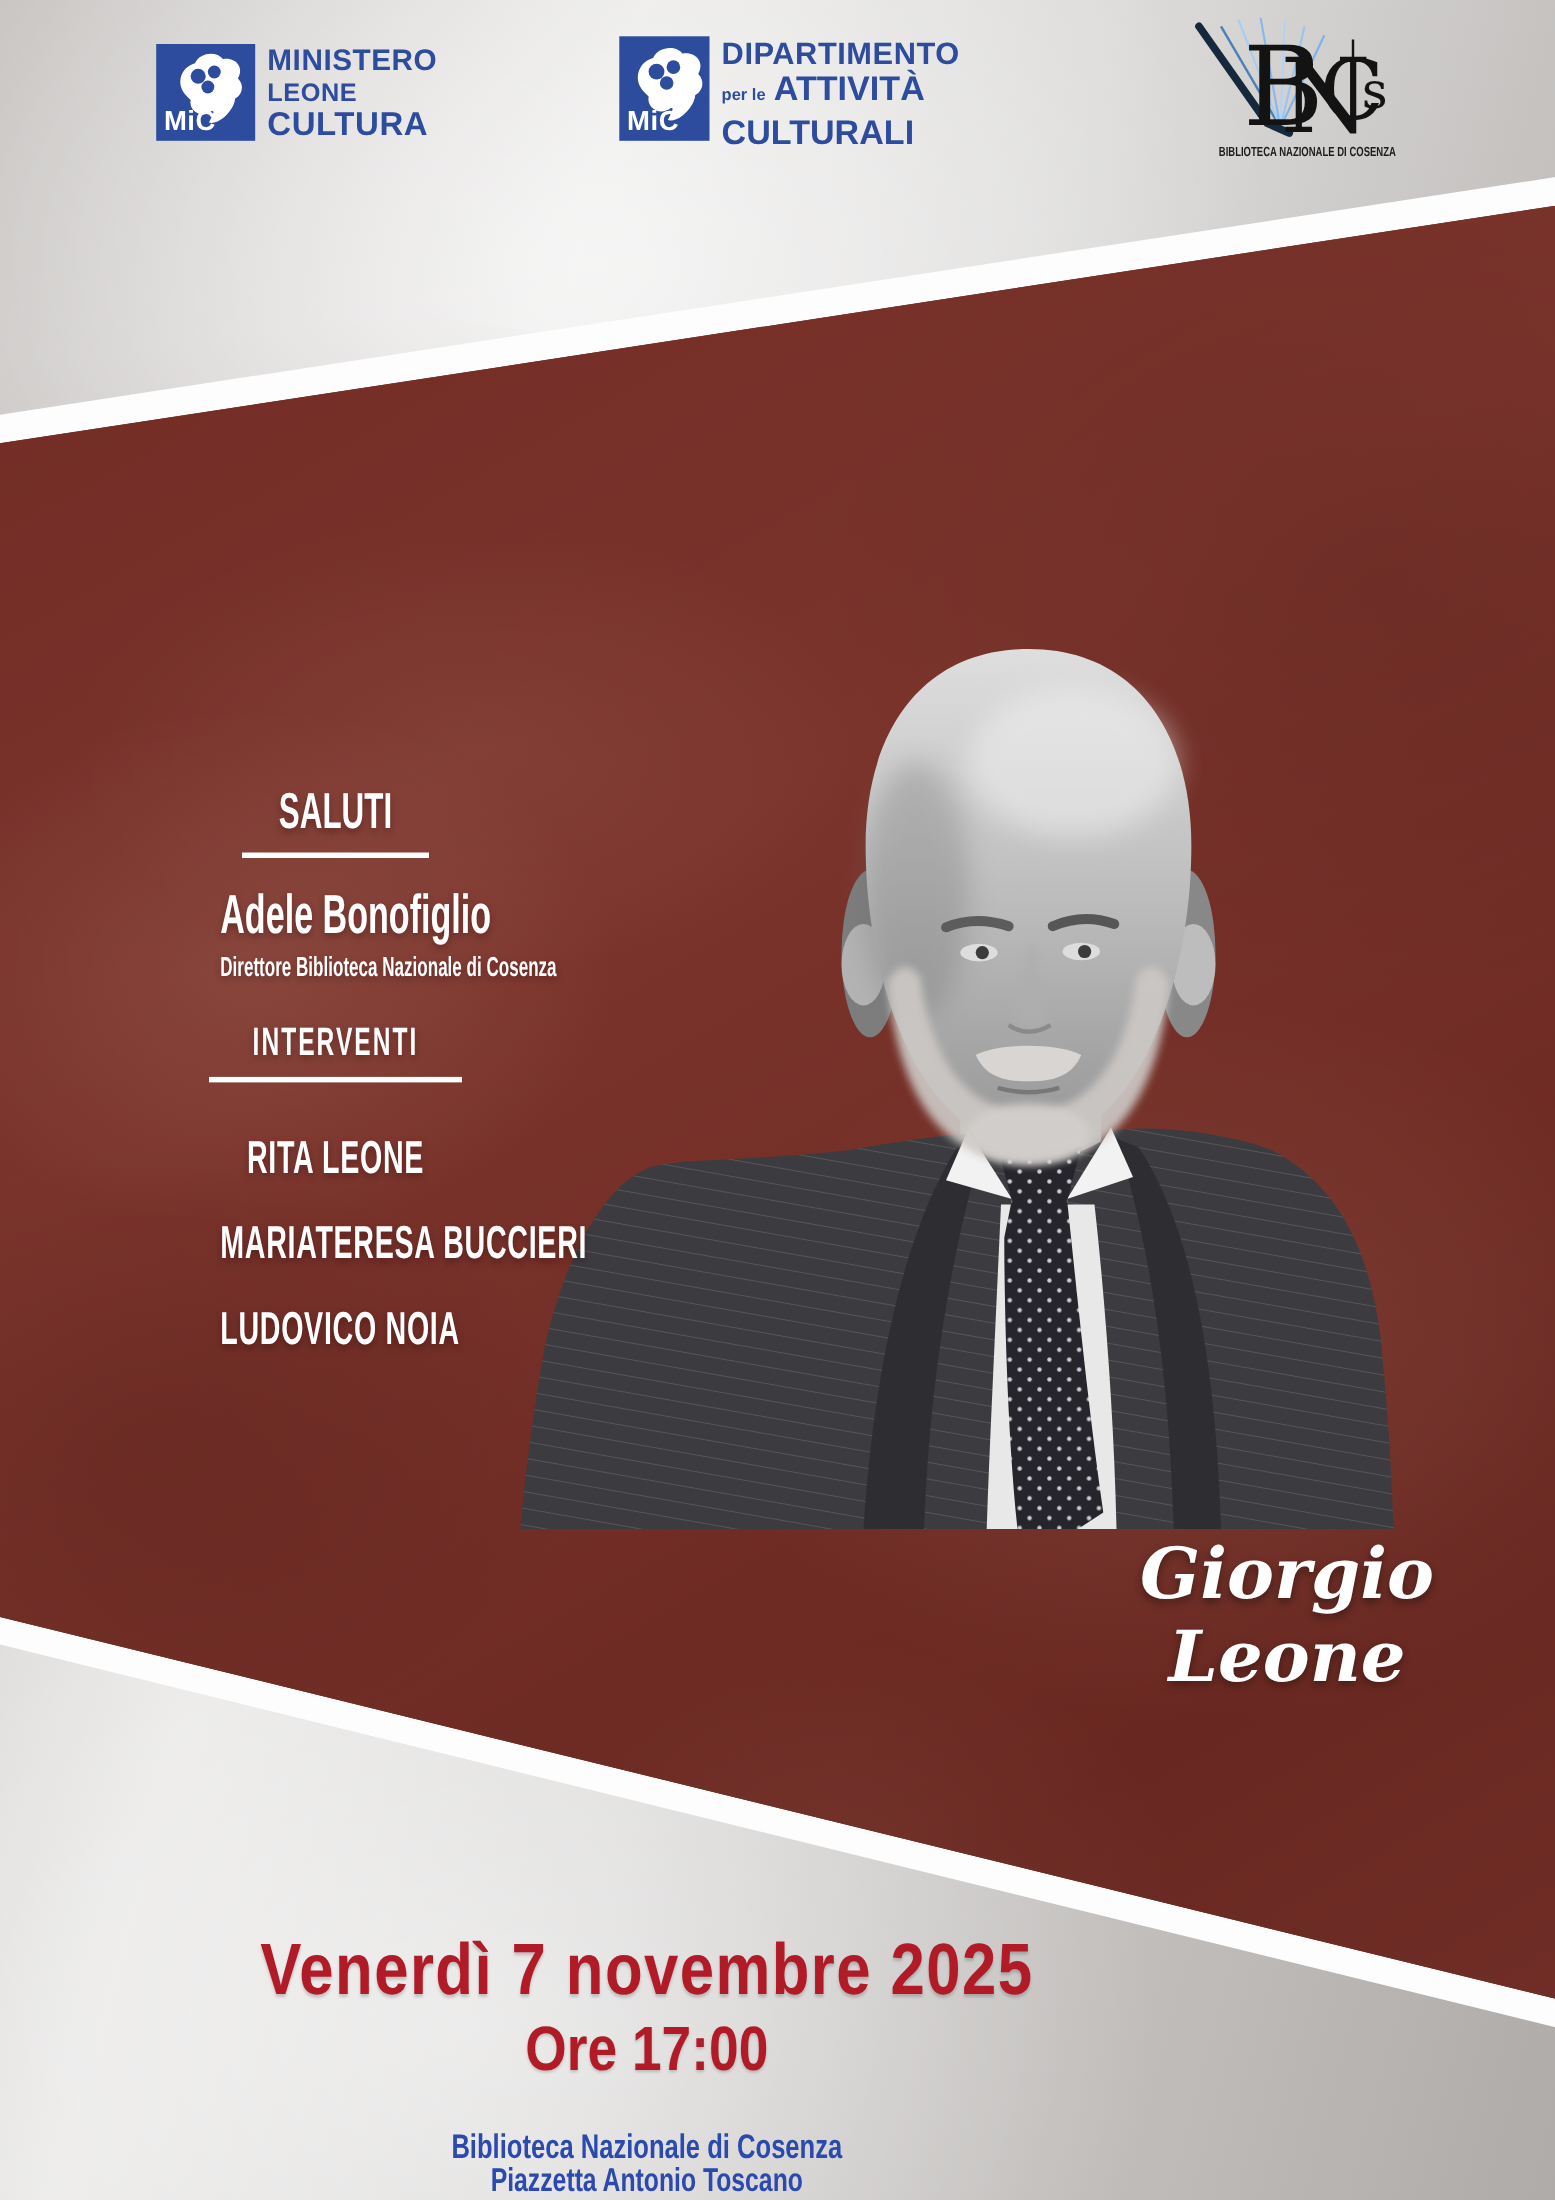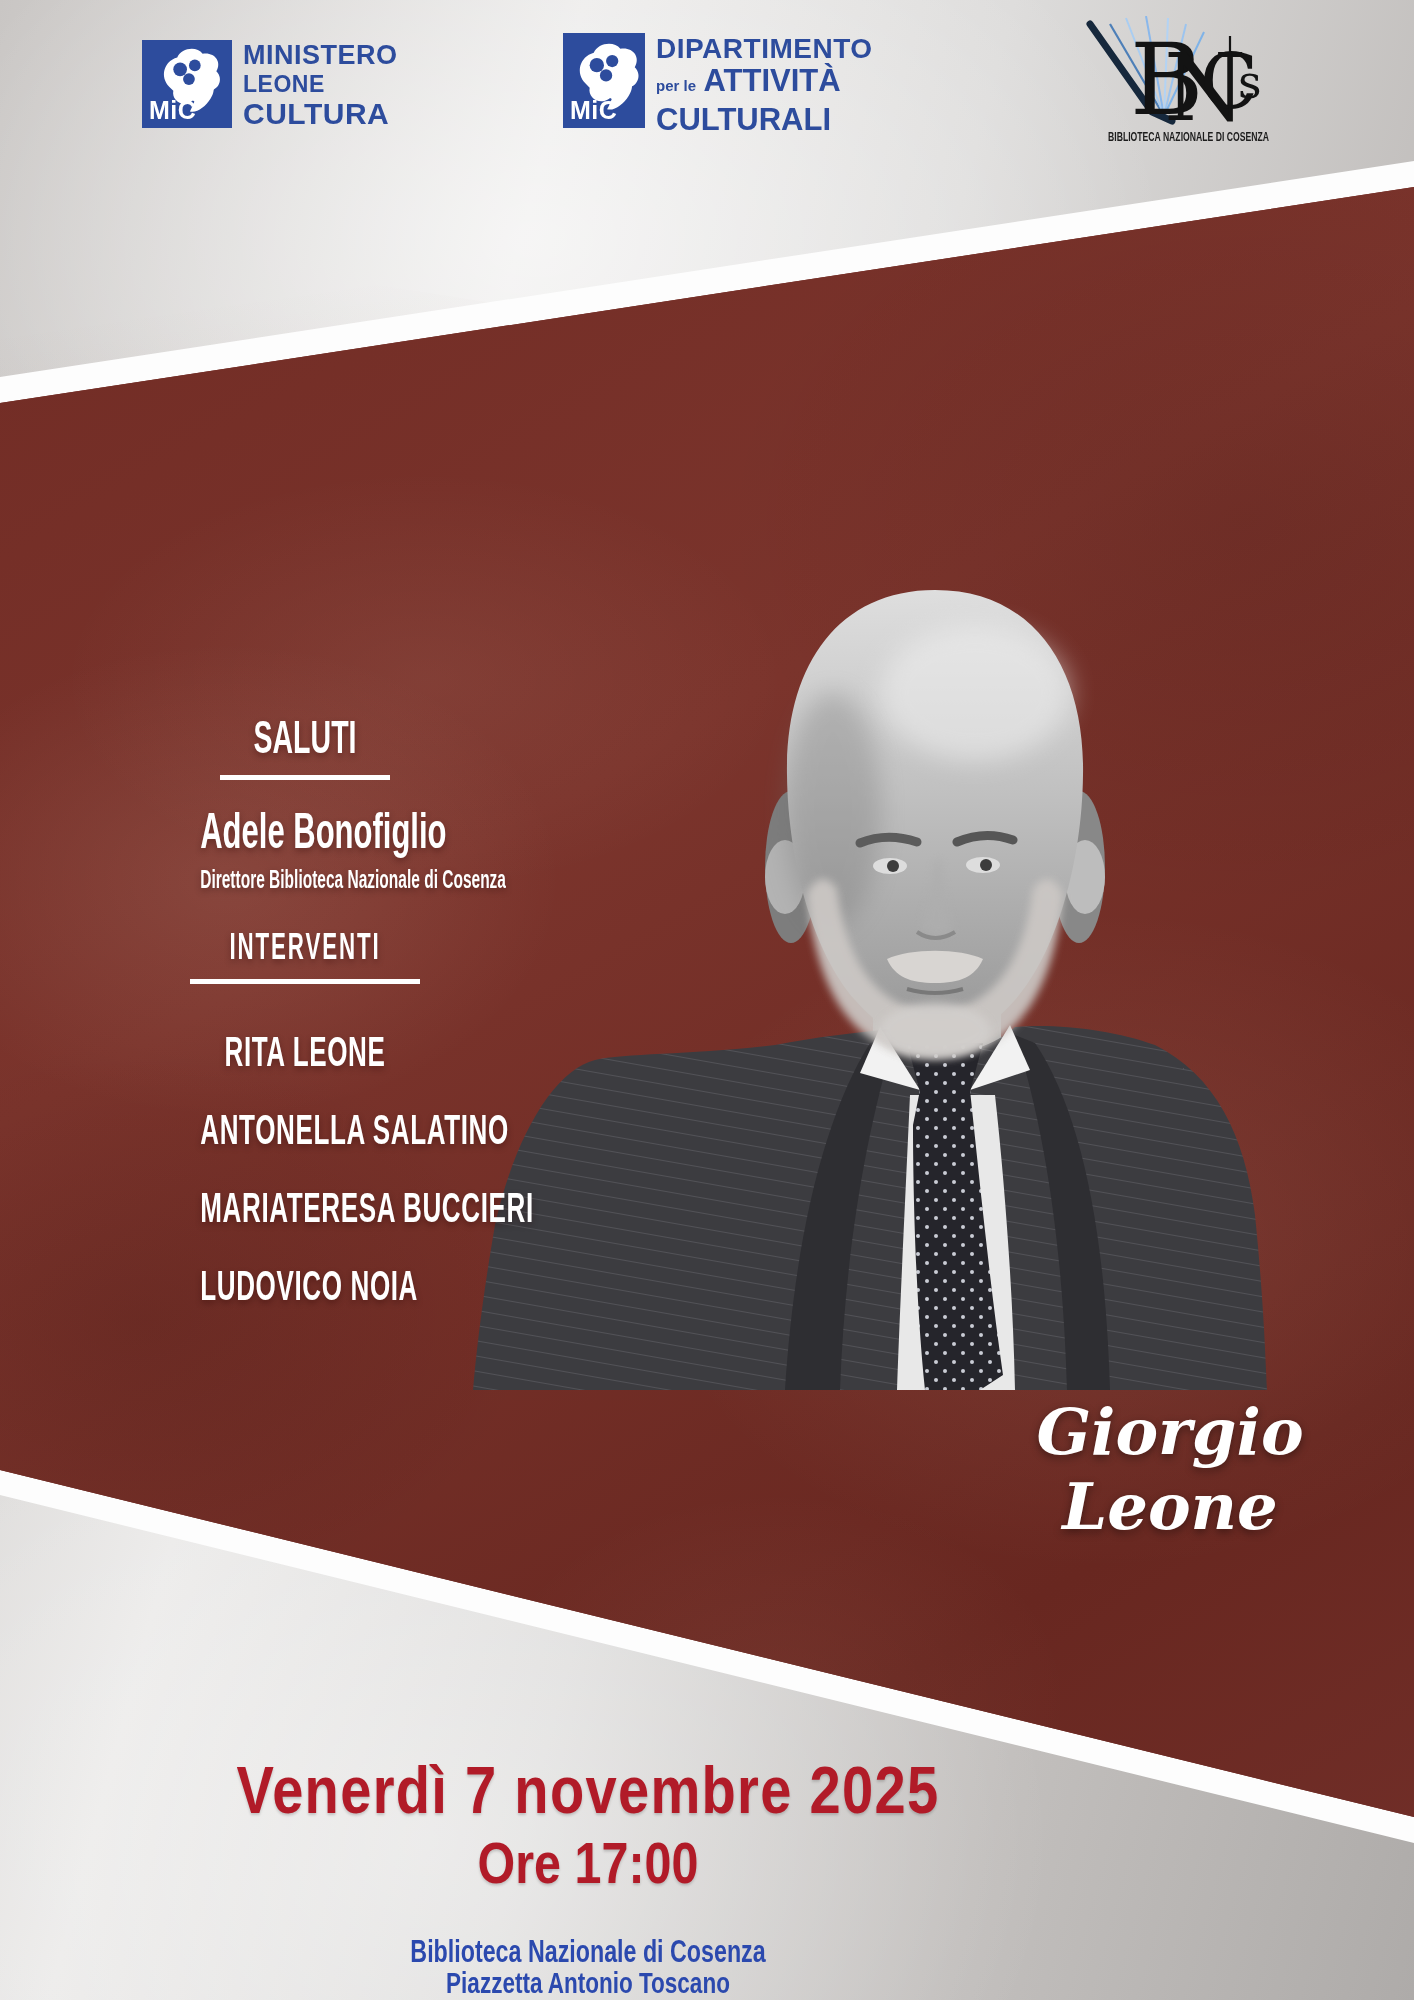--- a/index.html
+++ b/index.html
@@ -234,23 +234,20 @@
   <div class="col interventi-col">
     <div class="heading-md red-txt-shadow">
       <span class="cond">INTERVENTI</span>
     </div>
     <div class="rule rule-interventi"></div>
     <div class="names">
       <div class="name-item red-txt-shadow">
           <span class="cond">RITA LEONE</span>
         </div>
       <div class="name-item red-txt-shadow">
-          <span class="cond">ANTONELLA SALATINO</span>
-        </div>
-      <div class="name-item red-txt-shadow">
           <span class="cond">MARIATERESA BUCCIERI</span>
         </div>
       <div class="name-item red-txt-shadow">
           <span class="cond">LUDOVICO NOIA</span>
         </div>
     </div>
   </div>
 
   <div class="signature">Giorgio Leone</div>
 

